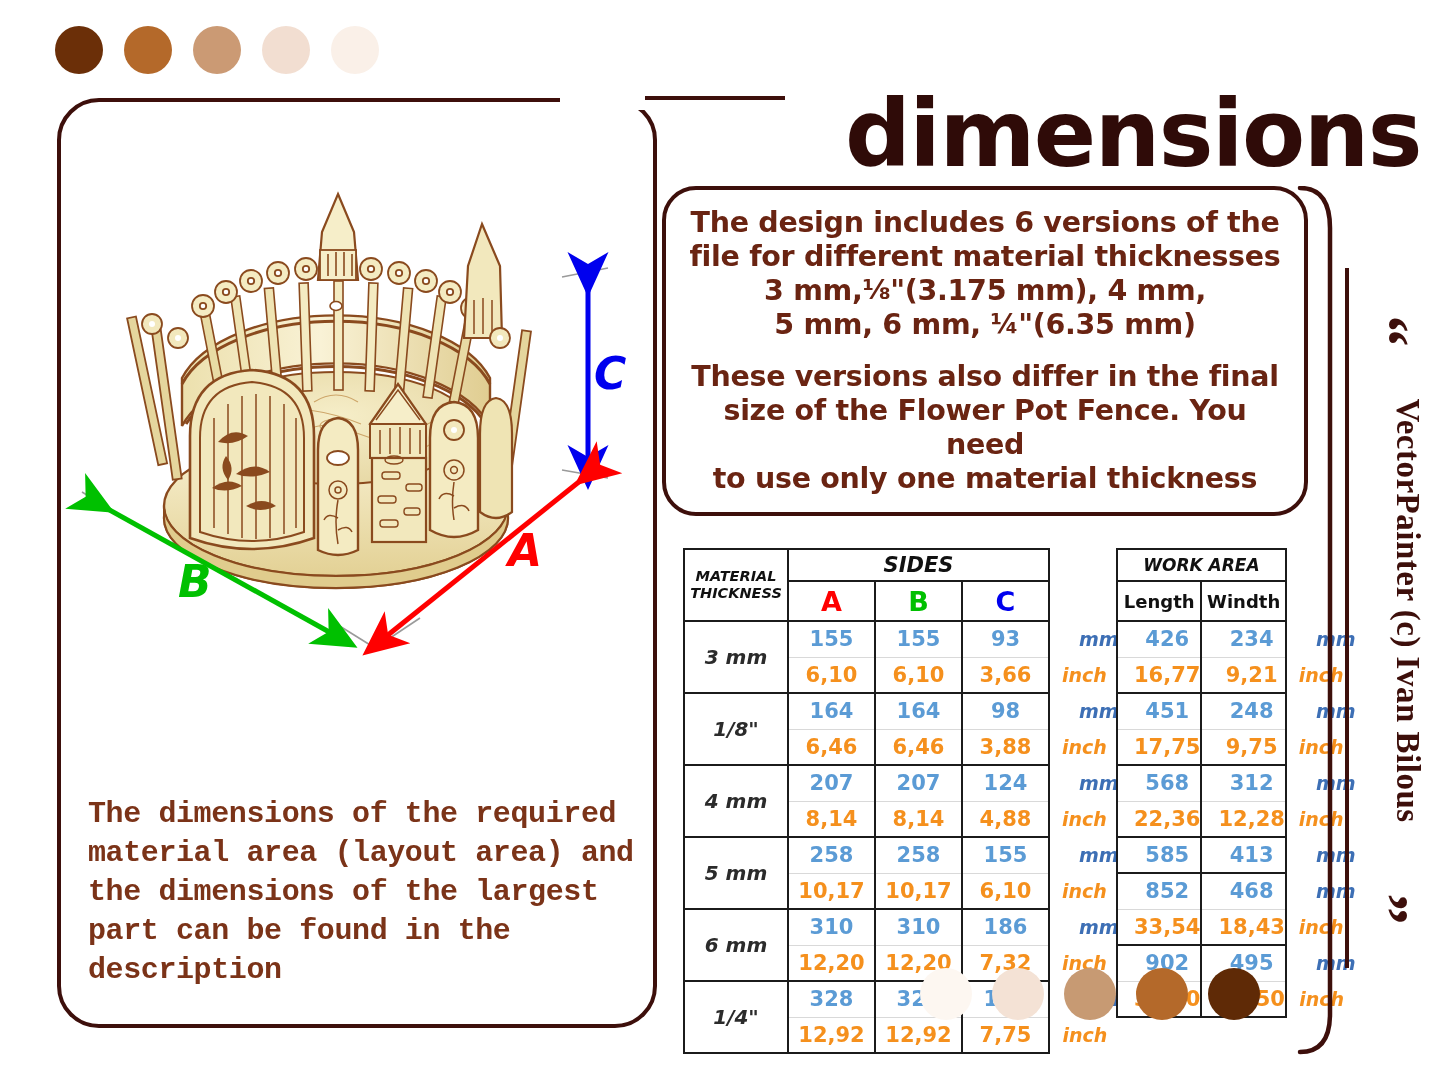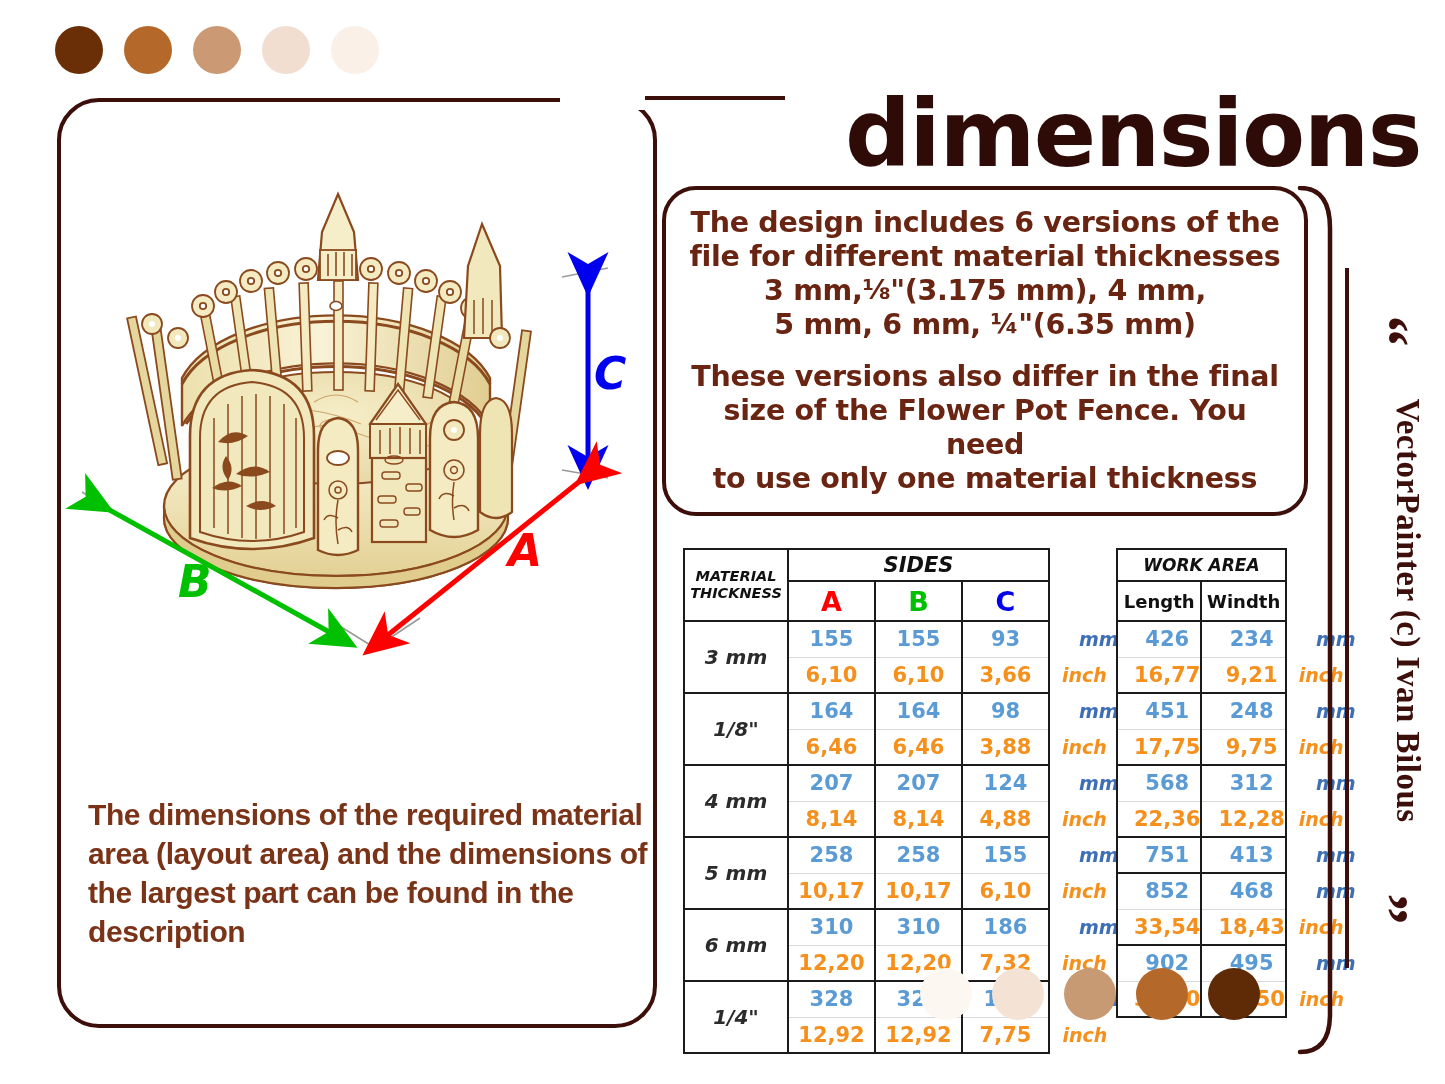--- a/index.html
+++ b/index.html
@@ -54,21 +54,21 @@
     font-family:"DejaVu Sans", sans-serif;
     letter-spacing:-0.3px;
   }
   .info-para.p1{margin-bottom:18px;}
   .frac{display:inline-block;position:relative;top:-1px;font-size:0.95em;}
 
   
   .left-para{
     position:absolute;left:88px;top:795px;width:575px;
     color:#7b3318;font-weight:bold;font-size:30px;line-height:1.30;
-    font-family:Liberation Sans, sans-serif;letter-spacing:-0.4px;
+    font-family:Liberation Mono, monospace;letter-spacing:-0.4px;
   }
 
   
   .wm-rule{
     position:absolute;left:1345px;top:268px;width:4px;height:700px;
     background:#3d0f0b;
   }
   .wm-wrap{
     position:absolute;left:1340px;top:300px;width:96px;height:640px;
     overflow:visible;
@@ -561,21 +561,21 @@
           <td class="mmv wa">568</td>
           <td class="mmv wa">312</td>
           <td class="unit mm">mm</td>
         </tr>
         <tr>
           <td class="inv wa">22,36</td>
           <td class="inv wa">12,28</td>
           <td class="unit inch">inch</td>
         </tr>
         <tr>
-          <td class="mmv wa">751</td>
+          <td class="mmv wa">585</td>
           <td class="mmv wa">413</td>
           <td class="unit mm">mm</td>
         </tr>
         <tr>
           <td class="mmv wa">852</td>
           <td class="mmv wa">468</td>
           <td class="unit mm">mm</td>
         </tr>
         <tr>
           <td class="inv wa">33,54</td>

